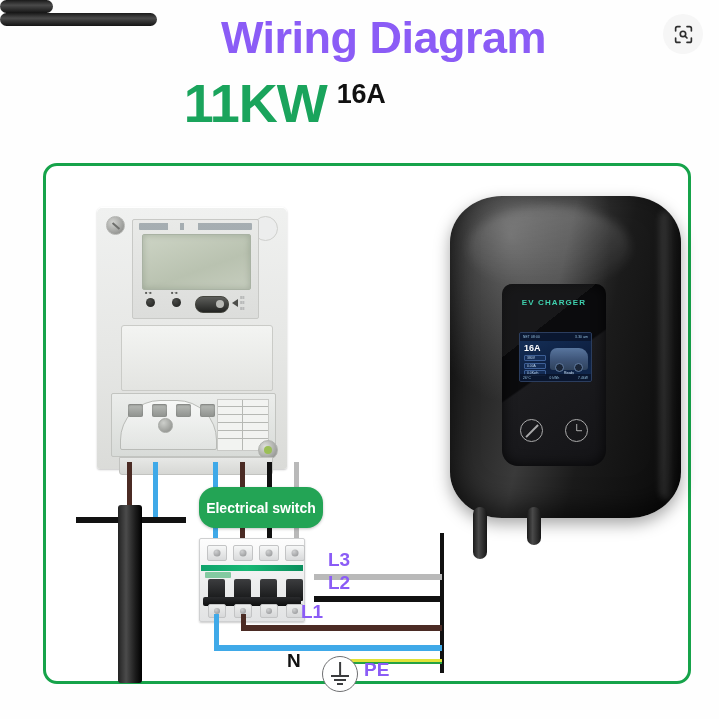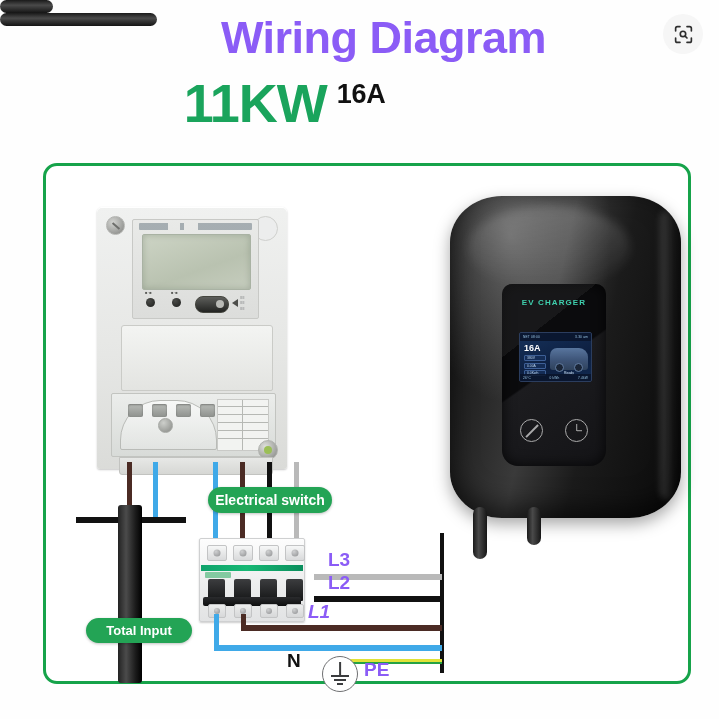--- a/index.html
+++ b/index.html
@@ -181,21 +181,21 @@
   }
   .cable-stub-brown{position:absolute;left:127px;top:462px;width:5px;height:58px;background:#4b2b24;}
   .cable-stub-blue{position:absolute;left:153px;top:462px;width:5px;height:58px;background:#3fa9e8;}
 
   
   .pill{
     position:absolute;background:#23a455;color:#fff;font-weight:bold;
     border-radius:16px;display:flex;align-items:center;justify-content:center;
     box-shadow:0 1px 3px rgba(0,0,0,.25);white-space:nowrap;
   }
-  .pill-sw{left:208px;top:487px;width:124px;height:26px;font-size:14px;}
+  .pill-sw{left:199px;top:487px;width:124px;height:41px;font-size:14px;}
   .pill-ti{left:86px;top:618px;width:106px;height:25px;font-size:13px;}
 
   
   .breaker{position:absolute;left:199px;top:538px;width:104px;height:82px;}
   .brk-body{
     position:absolute;left:0;top:0;width:104px;height:82px;
     background:linear-gradient(180deg,#fdfdfd,#eceded 58%,#e2e3e4);
     border:1px solid #cfd0d1;border-radius:2px;
     box-shadow:0 1px 2px rgba(0,0,0,.2);
   }
@@ -423,21 +423,20 @@
   <div class="cable-stub-blue"></div>
   <div class="cable-cross"></div>
   <div class="cable-main"></div>
 
   <div class="w w-vert w-blue" style="left:213px;top:462px;height:78px;"></div>
   <div class="w w-vert w-brown" style="left:240px;top:462px;height:78px;"></div>
   <div class="w w-vert w-black" style="left:267px;top:462px;height:78px;"></div>
   <div class="w w-vert w-grey" style="left:294px;top:462px;height:78px;"></div>
 
   <div class="pill pill-sw">Electrical switch</div>
-  <div class="pill pill-ti">Total Input</div>
 
   <div class="breaker">
     <div class="brk-body">
       <div class="brk-ttop" style="left:7px;"></div>
       <div class="brk-ttop" style="left:33px;"></div>
       <div class="brk-ttop" style="left:59px;"></div>
       <div class="brk-ttop" style="left:85px;"></div>
       <div class="brk-stripe"></div>
       <div class="brk-logo"></div>
       <div class="brk-lever" style="left:8px;"></div>
@@ -494,21 +493,21 @@
   <div class="busline" style="left:440px;top:533px;height:140px;"></div>
 
   <div class="philine w-grey" style="left:314px;top:574px;width:128px;"></div>
   <div class="philbl" style="left:328px;top:549px;">L3</div>
 
   <div class="philine w-black" style="left:314px;top:596px;width:128px;"></div>
   <div class="philbl" style="left:328px;top:572px;">L2</div>
 
   <div class="philine w-brown" style="left:241px;top:625px;width:201px;"></div>
   <div class="w w-vert w-brown" style="left:241px;top:614px;height:14px;"></div>
-  <div class="philbl" style="left:308px;top:601px;font-style:italic;">L1</div>
+  <div class="philbl" style="left:301px;top:601px;">L1</div>
 
   <div class="philine w-blue" style="left:214px;top:645px;width:228px;"></div>
   <div class="w w-vert w-blue" style="left:214px;top:614px;height:34px;"></div>
   <div class="nlbl" style="left:287px;top:650px;">N</div>
 
   <div class="philine w-pe" style="left:336px;top:659px;width:106px;height:5px;"></div>
   <div class="w w-vert w-pe" style="left:336px;top:659px;height:10px;width:4px;"></div>
   <div class="philbl" style="left:364px;top:659px;">PE</div>
 
   <div class="earth">

